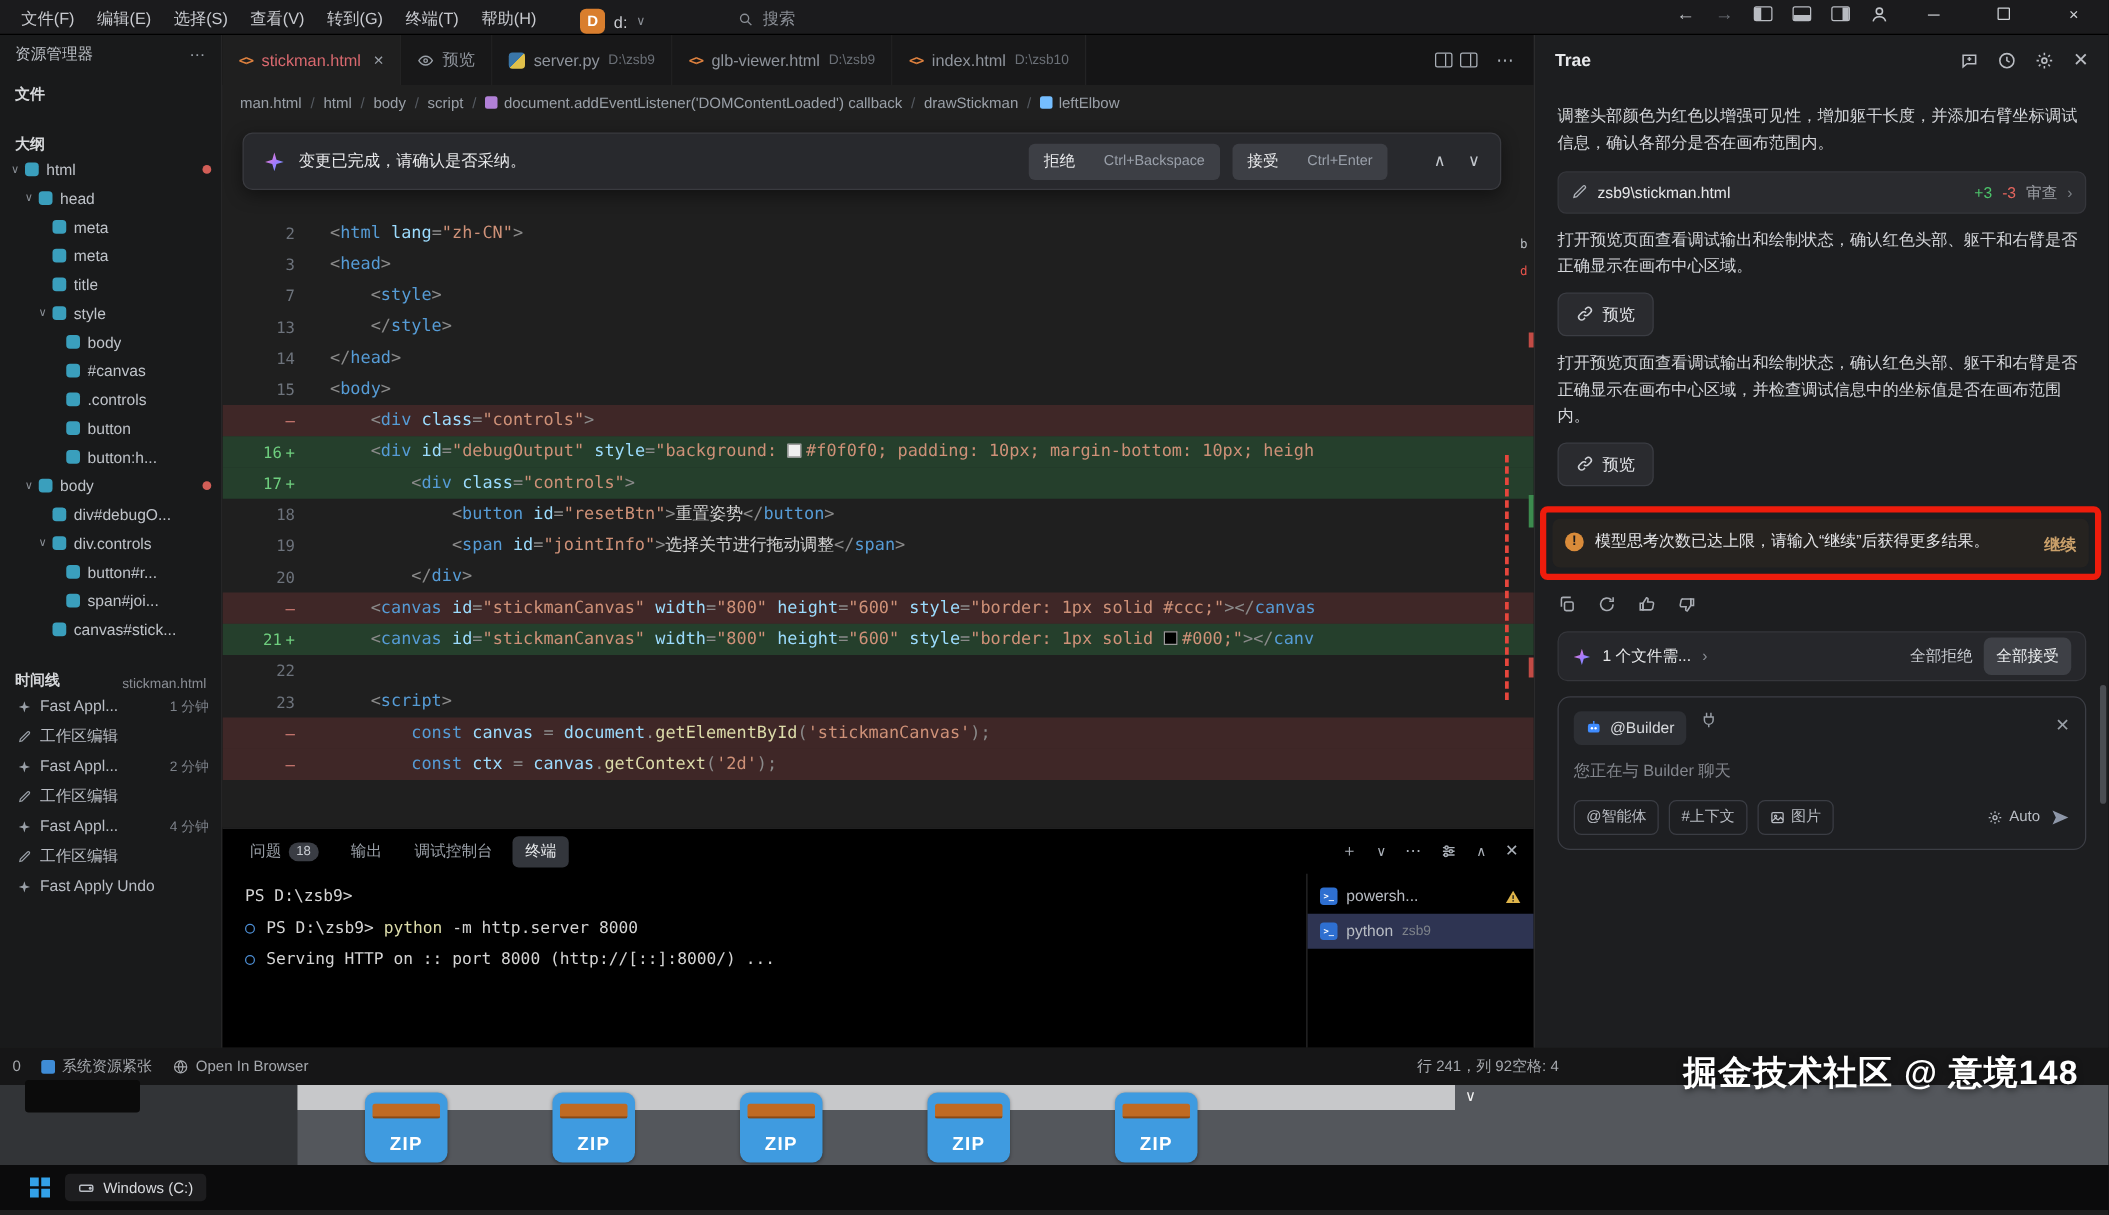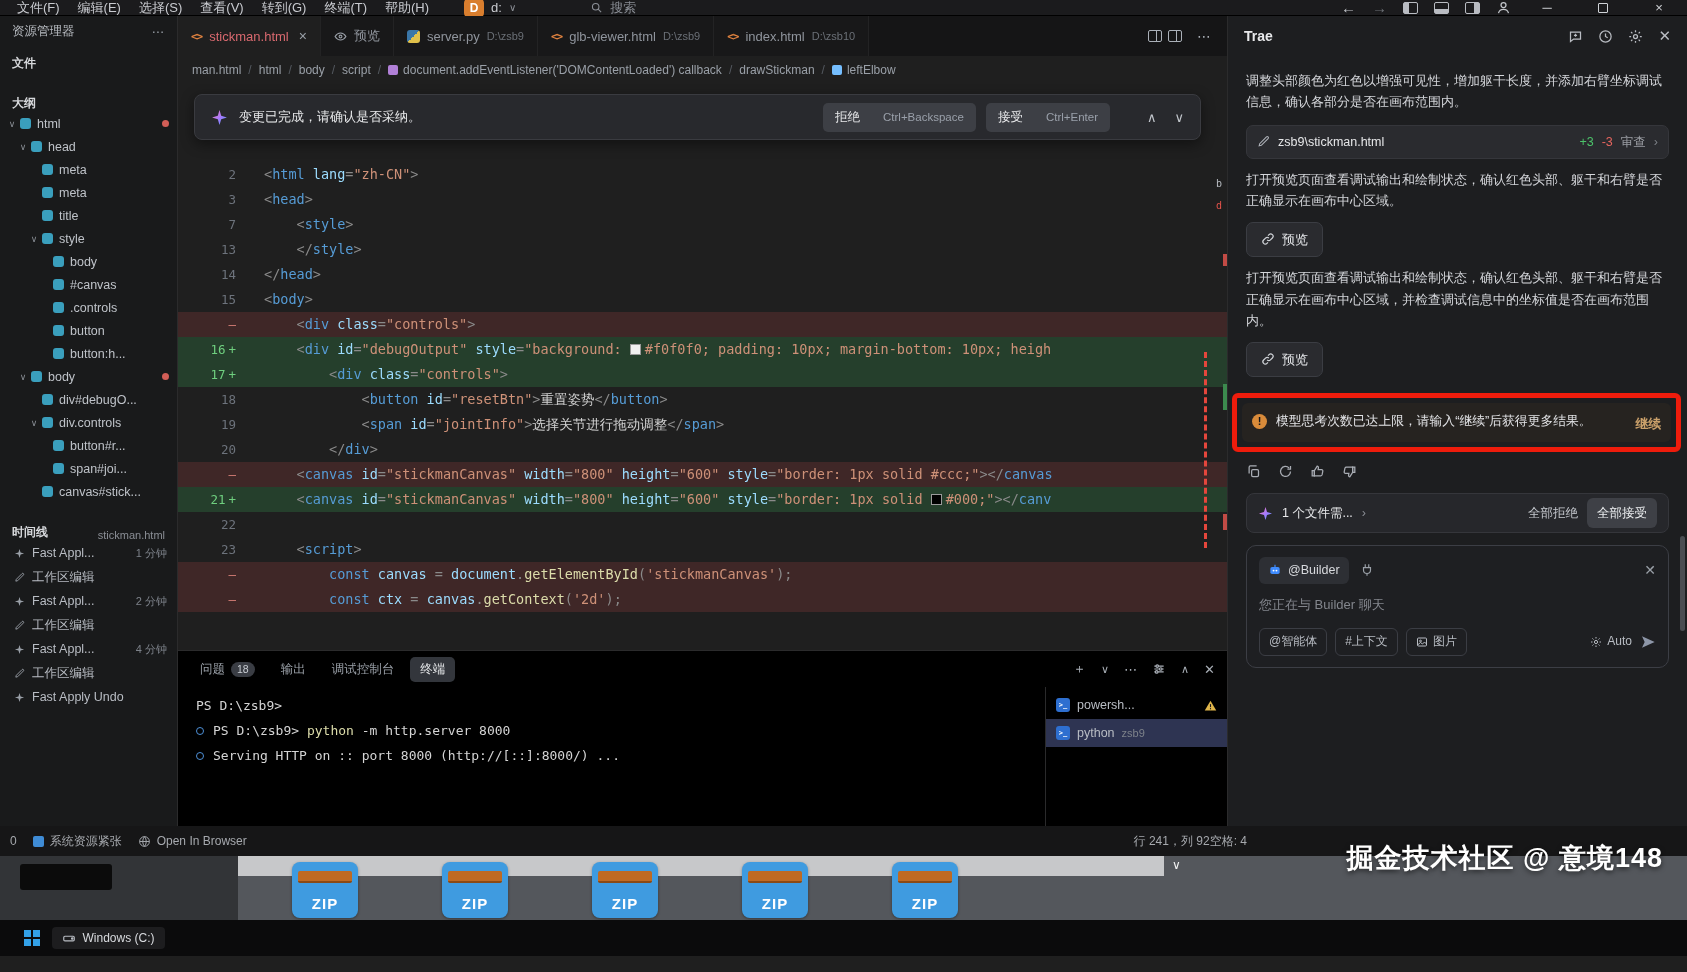--- a/index.html
+++ b/index.html
@@ -1,21 +1,21 @@
 <!DOCTYPE html>
 <html><head>
 <meta charset="utf-8">
 <style>
   *{box-sizing:border-box;margin:0;padding:0}
   body{margin:0;background:#050505;font-family:"Liberation Sans","DejaVu Sans",sans-serif;-webkit-font-smoothing:antialiased}
   .screen{position:relative;width:1687px;height:972px;background:#1f1f1f;overflow:hidden;color:#ccc}
   .svg-ic{display:inline-flex;align-items:center;justify-content:center;line-height:0}
 
   
-  .titlebar{height:16px;background:#1b1b1d;display:flex;align-items:center;padding:0 8px;font-size:13px;color:#c9cbd0;border-bottom:1px solid #000}
+  .titlebar{height:28px;background:#1b1b1d;display:flex;align-items:flex-end;padding:0 8px;font-size:13px;color:#c9cbd0;border-bottom:1px solid #000}
   .menu-item{padding:0 9px;height:24px;line-height:24px;border-radius:4px}
   .ws{display:flex;align-items:center;gap:7px;margin-left:26px}
   .ws-badge{width:20px;height:20px;border-radius:5px;background:#d97e2e;color:#fff;font-weight:bold;font-size:12px;display:flex;align-items:center;justify-content:center}
   .ws-chev{color:#8b8f96;font-size:10px}
   .search{display:flex;align-items:center;gap:7px;margin-left:64px;color:#8b8f96;padding:3px 10px;border-radius:5px}
   .tb-right{margin-left:auto;display:flex;align-items:center;gap:16px;color:#c2c5ca}
   .nav-arrow{font-size:15px}
   .nav-arrow.fwd{color:#6d7177}
   .lay{width:15px;height:12px;border:1.5px solid #b9bcc2;border-radius:2px;position:relative}
   .lay-left::before{content:"";position:absolute;left:0;top:0;bottom:0;width:5px;background:#b9bcc2}
@@ -125,21 +125,21 @@
   .warn-ic{flex:none;width:15px;height:15px;border-radius:50%;background:#d98b3a;color:#17171a;font-weight:bold;font-size:11px;text-align:center;line-height:15px;margin-top:3px}
   .warn-text{flex:1;color:#e2e3e6;line-height:1.6}
   .warn-continue{flex:none;color:#caa06a;font-weight:bold;margin-top:2px}
   .msg-actions{margin-top:12px;display:flex;gap:17px;color:#a9adb4;align-items:center}
   .files-bar{margin-top:14px;height:40px;background:#26272b;border:1px solid #35363b;border-radius:8px;display:flex;align-items:center;gap:9px;padding:0 11px;font-size:12.5px}
   .fb-label{color:#e8e9eb;white-space:nowrap}
   .fb-chev{color:#8a8e95}
   .fb-reject{margin-left:auto;color:#c6c9cf;white-space:nowrap}
   .fb-accept{background:#3e4046;border-radius:6px;padding:5px 10px;color:#eceef0;white-space:nowrap}
   .input-card{margin-top:12px;border:1px solid #3c3e45;background:#1e1f22;border-radius:10px;padding:11px 12px}
-  .ic-row1{display:flex;align-items:center;gap:11px}
+  .ic-row1{display:flex;align-items:flex-start;gap:11px}
   .agent-pill{display:flex;align-items:center;gap:6px;background:#2d2f34;border-radius:6px;padding:3px 9px;font-size:12.5px;color:#d8dade}
   .ic-close{margin-left:auto;color:#9aa0a8;font-size:14px}
   .ic-placeholder{margin-top:10px;color:#83868d;font-size:13px}
   .ic-row3{margin-top:13px;display:flex;align-items:center;gap:8px}
   .chip{display:inline-flex;align-items:center;gap:5px;border:1px solid #3b3d44;border-radius:6px;padding:3px 9px;font-size:12px;color:#b9bdc4;white-space:nowrap}
   .auto{margin-left:auto;display:flex;align-items:center;gap:5px;color:#b9bdc4;font-size:12px}
   .trae-thumb{position:absolute;right:2px;top:480px;width:5px;height:95px;border-radius:3px;background:#4a4d52}
 
   
   .statusbar{height:30px;background:#161617;display:flex;align-items:center;padding:0 10px;font-size:12px;color:#a6a9ae;gap:16px}

